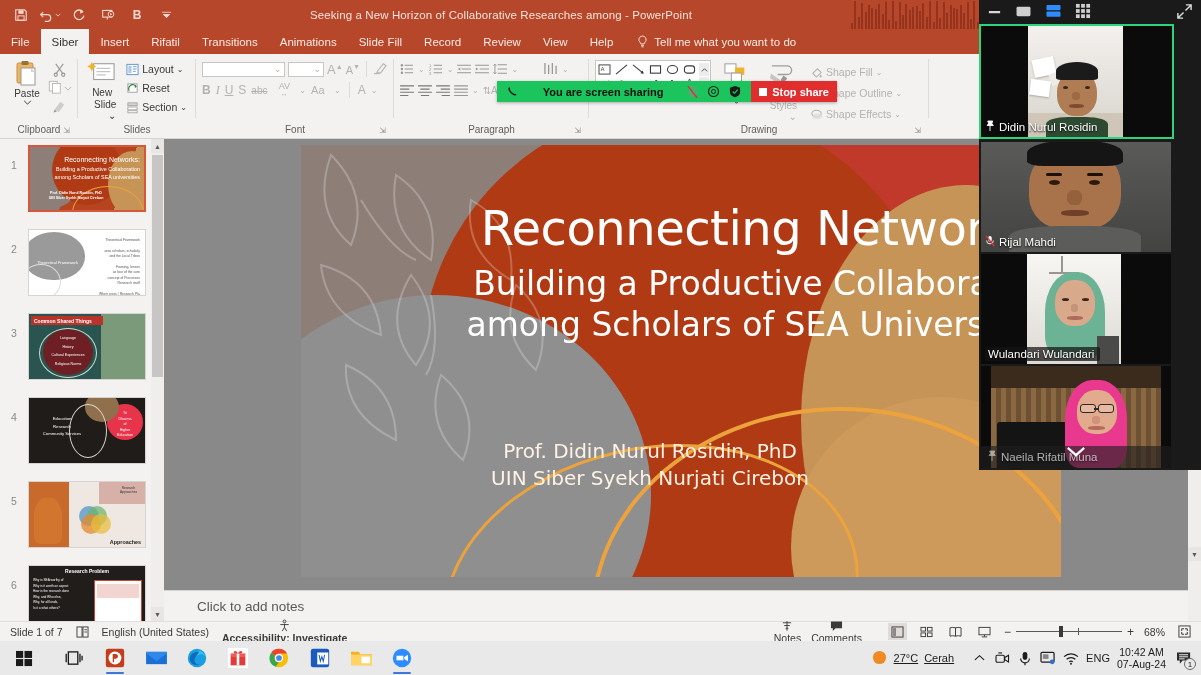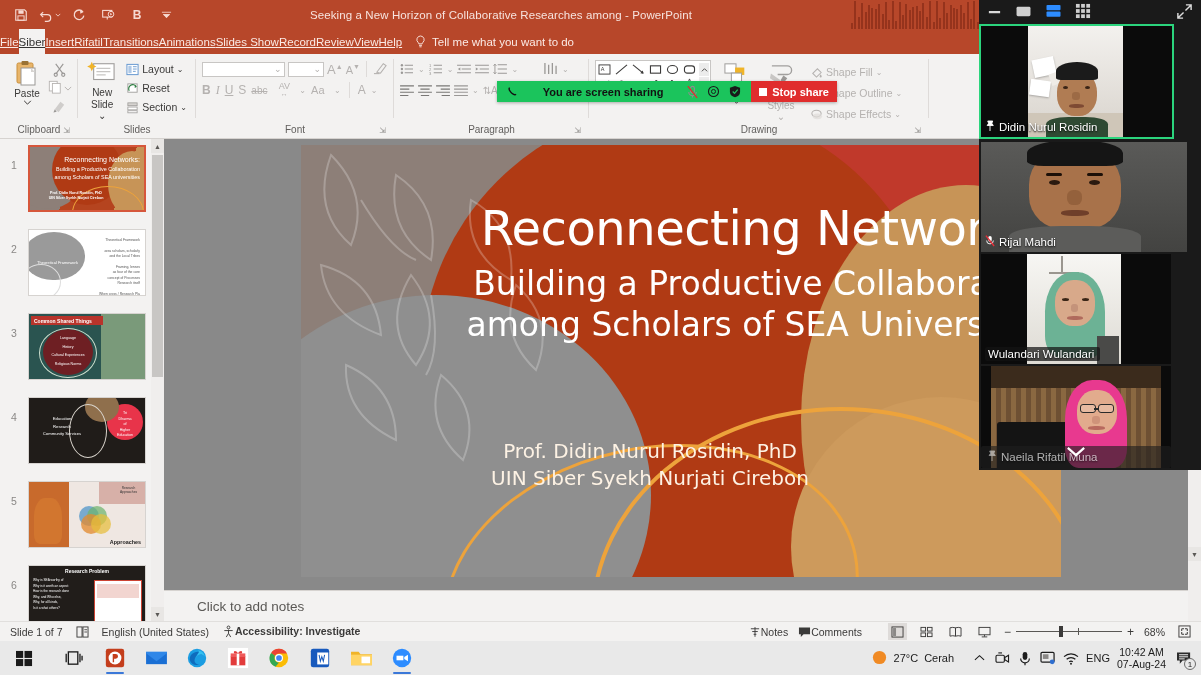--- a/index.html
+++ b/index.html
@@ -25,38 +25,38 @@
   .warn-zone{ position:absolute; right:175px; top:0; height:29px; display:flex; align-items:center; gap:5px;}
   .warn-zone .wtxt{ font-size:11.5px; color:#f7e3de;}
   
   .stripes{ position:absolute; right:190px; top:0; width:160px; height:29px; overflow:hidden; opacity:.55;}
   .stripes i{ position:absolute; top:0; width:2px; background:#7b2412; }
   
   .tabs{
     position:absolute; left:0; top:29px; width:1201px; height:25px;
     background:#b7472a; display:flex; align-items:stretch; font-size:11.5px;
   }
-  .tab{ padding:0 0; display:flex; align-items:center; color:#fbeae5; cursor:default;text-decoration:underline; }
+  .tab{ padding:0 11px; display:flex; align-items:center; color:#fbeae5; cursor:default; }
   .tab.active{ background:#f3f2f1; color:#333; }
   .tellme{ display:flex; align-items:center; gap:6px; padding-left:13px; color:#fbeae5;}
   .bulb{ width:11px; height:13px; display:block;}
   
   .ribbon{
     position:absolute; left:0; top:54px; width:1201px; height:85px;
     background:#f3f2f1; border-bottom:1px solid #d6d3d0;
     display:flex; align-items:stretch; font-size:10.5px; color:#3b3a39;
   }
   .grp{ position:relative; padding:2px 6px 0 6px; display:flex; flex-direction:column; justify-content:space-between;}
   .grp:after{ content:""; position:absolute; right:0; top:5px; bottom:20px; width:1px; background:#dedbd9;}
   .grp .gbody{ display:flex; align-items:flex-start; gap:2px; height:62px; padding-top:2px;}
   .glabel{ text-align:center; font-size:10px; color:#605e5c; padding-bottom:3px; position:relative;}
   .glabel .dl{ position:absolute; right:2px; bottom:3px; font-size:8px; color:#8a8886;}
   .icoBtn{ display:flex; flex-direction:column; align-items:center; justify-content:flex-start;
       gap:1px; padding:2px 4px; min-width:26px; color:#3b3a39; }
-  .icoBtn .lbl{ font-size:10px; line-height:11px; text-align:center;}
+  .icoBtn .lbl{ font-size:10px; line-height:11px; text-align:right;}
   .smallrow{ display:flex; align-items:center; gap:3px; font-size:10.5px; padding:1px 3px;}
   .smallrow .si{ width:14px; height:14px; display:inline-flex; align-items:center; justify-content:center;}
   .dim{ color:#b5b2b0; }
   .fontbox{ height:15px; border:1px solid #c8c6c4; background:#fff; display:flex; align-items:center;
      justify-content:flex-end; padding-right:2px; font-size:9px; color:#b5b2b0;}
   .sep{ width:1px; align-self:stretch; background:#dedbd9; margin:0 3px;}
   .shapegal{ border:1px solid #c8c6c4; background:#fff; padding:2px 1px; display:flex; flex-direction:column; gap:1px;}
   .shaperow{ display:flex; align-items:center; gap:2px;}
   .shaperow span{ width:15px; height:13px; display:inline-flex; align-items:center; justify-content:center;}
   
@@ -113,40 +113,40 @@
   .sl-sub{ position:absolute; left:0; right:8px; top:118px; text-align:right;
      font-size:33px; line-height:41px; color:#fff; font-family:"DejaVu Sans", sans-serif;}
   .sl-pres{ position:absolute; left:0; right:62px; top:293px; text-align:center;
      font-size:20px; line-height:27px; color:#fdf2e4; font-family:"DejaVu Sans", sans-serif;}
   
   .statusbar{ position:absolute; left:0; top:621px; width:1201px; height:20px;
      background:#f3f2f1; border-top:1px solid #e1dfdd; display:flex; align-items:center;
      font-size:10.5px; color:#3b3a39;}
   .sb-left{ display:flex; align-items:center; gap:13px; padding-left:10px;}
   .sb-right{ margin-left:auto; display:flex; align-items:center; gap:10px; padding-right:7px;}
-  .sb-item{ display:flex; align-items:flex-start; gap:0;}
+  .sb-item{ display:flex; align-items:center; gap:0;flex-direction:column;}
   .viewbtn{ width:19px; height:17px; display:flex; align-items:center; justify-content:center;}
   .viewbtn.on{ background:#dedbd9;}
   .zslider{ display:flex; align-items:center; gap:5px;}
   .ztrack{ width:106px; height:1px; background:#5a5855; position:relative;}
   .zthumb{ position:absolute; left:43px; top:-5px; width:4px; height:11px; background:#3b3a39;}
   .ztick{ position:absolute; left:62px; top:-3px; width:1px; height:7px; background:#5a5855;}
   
   .taskbar{ position:absolute; left:0; top:641px; width:1201px; height:34px;
      background:#e9e9e9; display:flex; align-items:center;}
   .tb-start{ width:48px; height:34px; display:flex; align-items:center; justify-content:center;}
   .tb-search{ width:218px; height:26px; background:#fff; display:flex; align-items:center;
      gap:9px; padding-left:13px; font-size:11.5px; color:#3b3a39; position:relative;}
   .tb-icons{ display:flex; align-items:center; gap:1px; padding-left:6px;}
   .tb-ic{ width:40px; height:34px; display:flex; align-items:center; justify-content:center; position:relative;}
   .tb-ic.run:after{ content:""; position:absolute; bottom:1px; left:11px; width:18px; height:2.5px;
      background:#3b78d8; border-radius:2px;}
   .tray{ margin-left:auto; display:flex; align-items:center; gap:7px; padding-right:6px;
      font-size:11px; color:#1c1c1c;}
-  .tray .wthr{ display:flex; align-items:center; gap:6px;}
+  .tray .wthr{ display:flex; align-items:center; gap:6px;text-decoration:underline;}
   .tray .clock{ text-align:center; font-size:10.5px; line-height:12.5px;}
   .tray .ic{ width:16px; height:16px; display:flex; align-items:center; justify-content:center;}
   .notif{ position:relative; width:22px; height:22px; display:flex; align-items:center; justify-content:center;}
   .notif .bdg{ position:absolute; right:-1px; bottom:-1px; width:12px; height:12px; border-radius:50%;
      border:1px solid #6b6b6b; background:#e9e9e9; font-size:8px; display:flex; align-items:center;
      justify-content:center; color:#1c1c1c;}
   
   .zoompanel{ position:absolute; left:979px; top:0; width:222px; height:470px;
      background:#1a1a1a; z-index:60;}
   .zoomtop{ position:absolute; left:0; top:0; width:222px; height:22px;
@@ -266,21 +266,21 @@
   </div>
 </div>
 
 <div class="tabs">
   <div class="tab">File</div>
   <div class="tab active">Siber</div>
   <div class="tab">Insert</div>
   <div class="tab">Rifatil</div>
   <div class="tab">Transitions</div>
   <div class="tab">Animations</div>
-  <div class="tab">Slides Show</div>
+  <div class="tab">Slide Fill</div>
   <div class="tab">Record</div>
   <div class="tab">Review</div>
   <div class="tab">View</div>
   <div class="tab">Help</div>
   <div class="tellme">
     <svg class="bulb" viewBox="0 0 12 14">
         <path d="M6 1 a4 4 0 0 1 2.6 7 c-.5.5-.7 1-.7 1.6 H4.1 c0-.6-.2-1.1-.7-1.6 A4 4 0 0 1 6 1z" fill="none" stroke="#fbeae5" stroke-width="1"></path>
         <path d="M4.4 11.2 h3.2 M4.8 12.8 h2.4" stroke="#fbeae5" stroke-width="1"></path>
       </svg>
     <span>Tell me what you want to do</span>
@@ -1062,21 +1062,21 @@
       <div class="nm">
         <span>
           <svg width="10" height="12" viewBox="0 0 11 13">
               <path d="M5.5 1 h3 l-1 2.5 1.6 2.5 H2.4 L4 3.5 3 1z M5.5 6 v6" fill="#fff" stroke="#fff" stroke-width="1"></path>
             </svg>
         </span>
         <span>Didin Nurul Rosidin</span>
       </div>
     </div>
 
-    <div class="tile" style="top:120px;height:110px;left:2px;width:206px">
+    <div class="tile" style="top:120px;height:110px;left:2px;width:190px">
       <div class="camwrap" style="background:#4c4c4c">
         <div style="position:absolute;inset:0;background:linear-gradient(#5a5a58,#434341)"></div>
         <div style="position:absolute;left:48px;top:4px;width:92px;height:84px;border-radius:46% 46% 40% 40%;background:#a8724a"></div>
         <div style="position:absolute;left:46px;top:-2px;width:96px;height:26px;border-radius:50% 50% 18% 18%;background:#151515"></div>
         <div style="position:absolute;left:68px;top:38px;width:11px;height:5px;border-radius:50%;background:#2b1a10"></div>
         <div style="position:absolute;left:108px;top:38px;width:11px;height:5px;border-radius:50%;background:#2b1a10"></div>
         <div style="position:absolute;left:65px;top:31px;width:16px;height:3px;border-radius:3px;background:#1d1008"></div>
         <div style="position:absolute;left:106px;top:31px;width:16px;height:3px;border-radius:3px;background:#1d1008"></div>
         <div style="position:absolute;left:86px;top:48px;width:15px;height:15px;border-radius:42%;background:#94613c"></div>
         <div style="position:absolute;left:80px;top:68px;width:28px;height:6px;border-radius:40%;background:#6f3f2a"></div>

